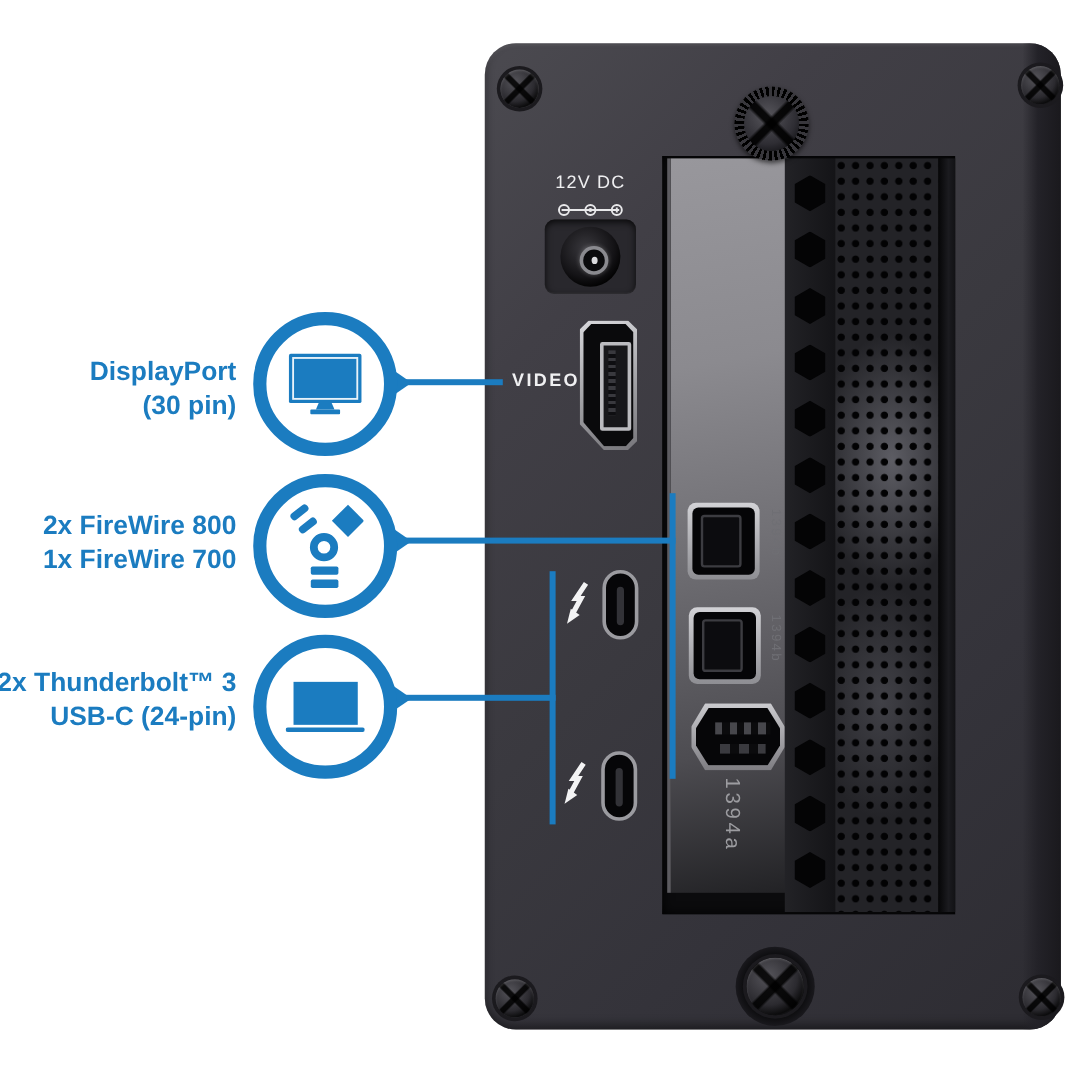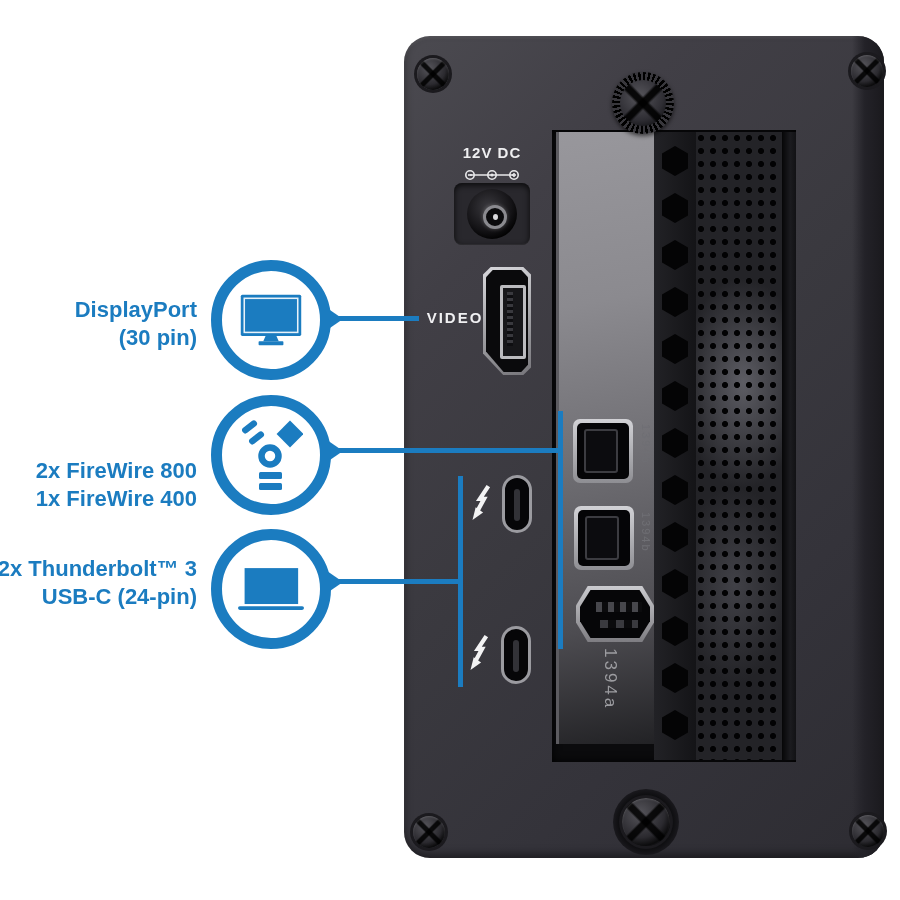--- a/index.html
+++ b/index.html
@@ -42,21 +42,21 @@
   }
   .bottom-recess{
     position:absolute;left:209px;top:753px;width:66px;height:66px;border-radius:50%;
     background:radial-gradient(circle,#0c0c0e 55%,#1d1c21 75%,#2a292f 100%);
   }
   .bottom-screw{left:218px;top:762px;width:48px;height:48px;}
 
   
   .power-label{
     position:absolute;left:48px;top:108px;width:80px;text-align:center;
-    color:#efeff1;font-size:15px;font-weight:bold;letter-spacing:1px;
+    color:#efeff1;font-size:15px;font-weight:normal;letter-spacing:1px;
   }
   .polarity{position:absolute;left:58px;top:131px;width:60px;height:16px;color:#e8e8ea;}
   .dc-recess{
     position:absolute;left:50px;top:147px;width:76px;height:62px;border-radius:8px;
     background:#29282d;box-shadow:inset 0 2px 6px rgba(0,0,0,.8), inset 0 -1px 1px rgba(255,255,255,.07);
   }
   .dc-jack{
     position:absolute;left:13px;top:6px;width:50px;height:50px;border-radius:50%;
     background:radial-gradient(circle at 42% 36%,#39383d,#141316 55%,#000 78%);
   }
@@ -320,22 +320,22 @@
     <svg width="66" height="42" viewBox="0 0 90 57">
       <rect x="9" y="0" width="73" height="49" fill="currentColor"></rect>
       <rect x="0" y="52" width="90" height="5" rx="2.5" fill="currentColor"></rect>
     </svg>
   </div>
 
   <div class="callout-text" style="top:296px;">
     <div>DisplayPort</div>
     <div>(30 pin)</div>
   </div>
-  <div class="callout-text" style="top:424px;margin-top:33px;">
+  <div class="callout-text" style="top:424px;">
     <div>2x FireWire 800</div>
-    <div>1x FireWire 400</div>
+    <div>1x FireWire 700</div>
   </div>
   <div class="callout-text" style="top:555px;">
     <div>2x Thunderbolt™ 3</div>
     <div>USB-C (24-pin)</div>
   </div>
 
 </div>
 
 </body></html>

